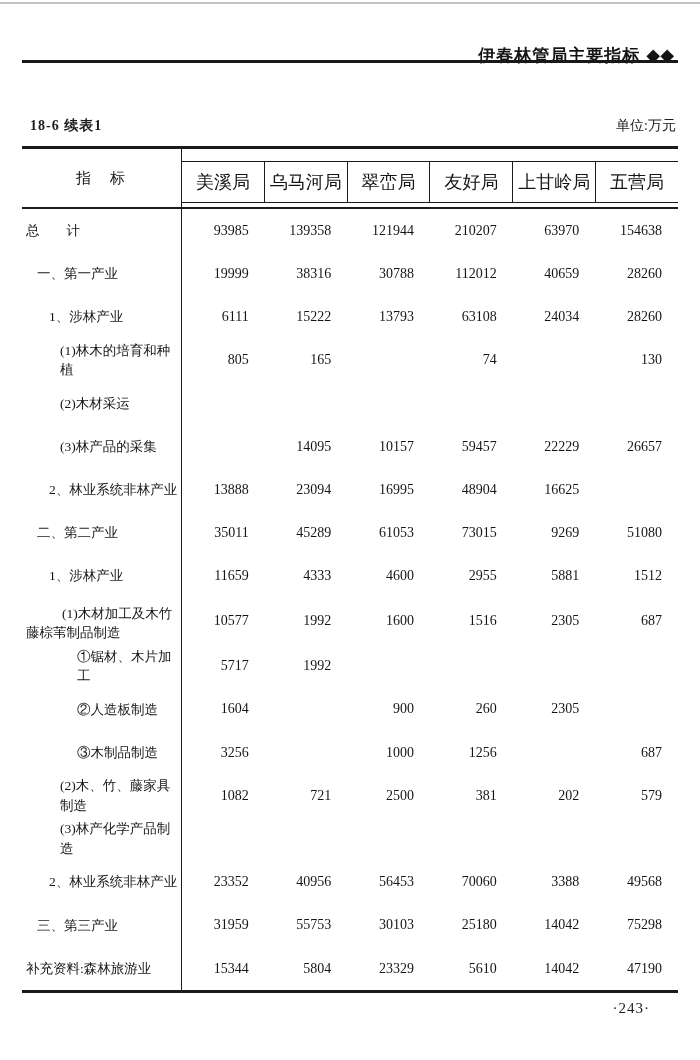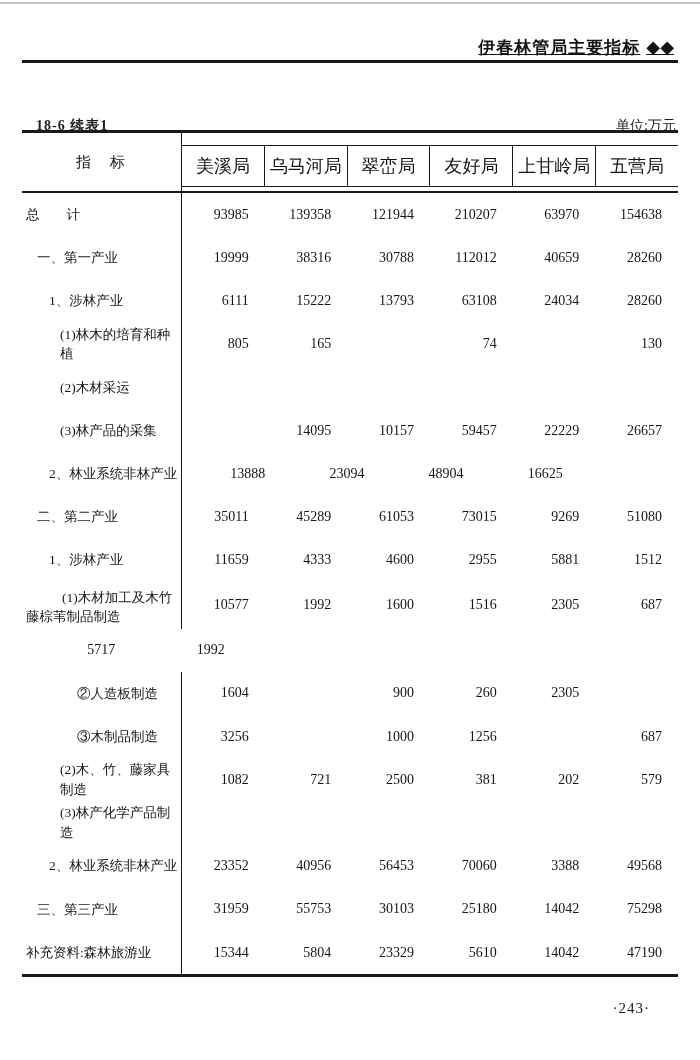--- a/index.html
+++ b/index.html
@@ -9,39 +9,39 @@
     background: #ffffff;
     color: #1c1c1c;
     font-family: "Liberation Serif", "DejaVu Serif", serif;
     overflow: hidden;
   }
   .scan-edge {
     position: absolute; top: 2px; left: 0; width: 100%; height: 2px;
     background: #909090; opacity: .55;
   }
   .page-header {
-    position: absolute; top: 36px; right: 26px;
+    position: absolute; top: 44px; right: 26px;
     font-family: "Liberation Sans", "DejaVu Sans", sans-serif;
     font-size: 17px; font-weight: 600; letter-spacing: 1px;
-    color: #141414; white-space: nowrap; text-decoration: underline;
+    color: #141414; white-space: nowrap;
   }
   .page-header .marks { font-size: 18px; letter-spacing: 0; margin-left: 6px; }
   .header-rule {
     position: absolute; top: 60px; left: 22px; right: 22px; height: 3px;
     background: #181818;
   }
   .caption-row {
-    position: absolute; top: 117px; left: 36px; right: 24px;
+    position: absolute; top: 117px; left: 30px; right: 24px;
     display: flex; justify-content: space-between; align-items: baseline;
   }
   .caption-left  { font-size: 14px; font-weight: 700; letter-spacing: 1px; }
   .caption-right { font-size: 14px; font-weight: 500; }
 
   .stat-table {
-    position: absolute; top: 130px; left: 22px; width: 656px;
+    position: absolute; top: 146px; left: 22px; width: 656px;
     border-top: 3px solid #1a1a1a;
     border-bottom: 3px solid #1a1a1a;
     font-size: 14px;
   }
   .thead {
     display: flex; height: 60px;
     border-bottom: 2px solid #1a1a1a;
   }
   .th-indicator {
     width: 160px; flex: 0 0 160px;
@@ -168,20 +168,21 @@
         <div class="td">14095</div>
         <div class="td">10157</div>
         <div class="td">59457</div>
         <div class="td">22229</div>
         <div class="td">26657</div>
       </div>
       <div class="tr">
         <div class="td-label indent-2">2、林业系统非林产业</div>
         <div class="td">13888</div>
         <div class="td">23094</div>
+        <div class="td">16995</div>
         <div class="td">48904</div>
         <div class="td">16625</div>
         <div class="td"></div>
       </div>
       <div class="tr">
         <div class="td-label indent-1">二、第二产业</div>
         <div class="td">35011</div>
         <div class="td">45289</div>
         <div class="td">61053</div>
         <div class="td">73015</div>
@@ -201,20 +202,21 @@
         <div class="td-label indent-3 wrap">(1)木材加工及木竹
 藤棕苇制品制造</div>
         <div class="td">10577</div>
         <div class="td">1992</div>
         <div class="td">1600</div>
         <div class="td">1516</div>
         <div class="td">2305</div>
         <div class="td">687</div>
       </div>
       <div class="tr">
+        <div class="td-label indent-4">①锯材、木片加工</div>
         <div class="td">5717</div>
         <div class="td">1992</div>
         <div class="td"></div>
         <div class="td"></div>
         <div class="td"></div>
         <div class="td"></div>
       </div>
       <div class="tr">
         <div class="td-label indent-4">②人造板制造</div>
         <div class="td">1604</div>

